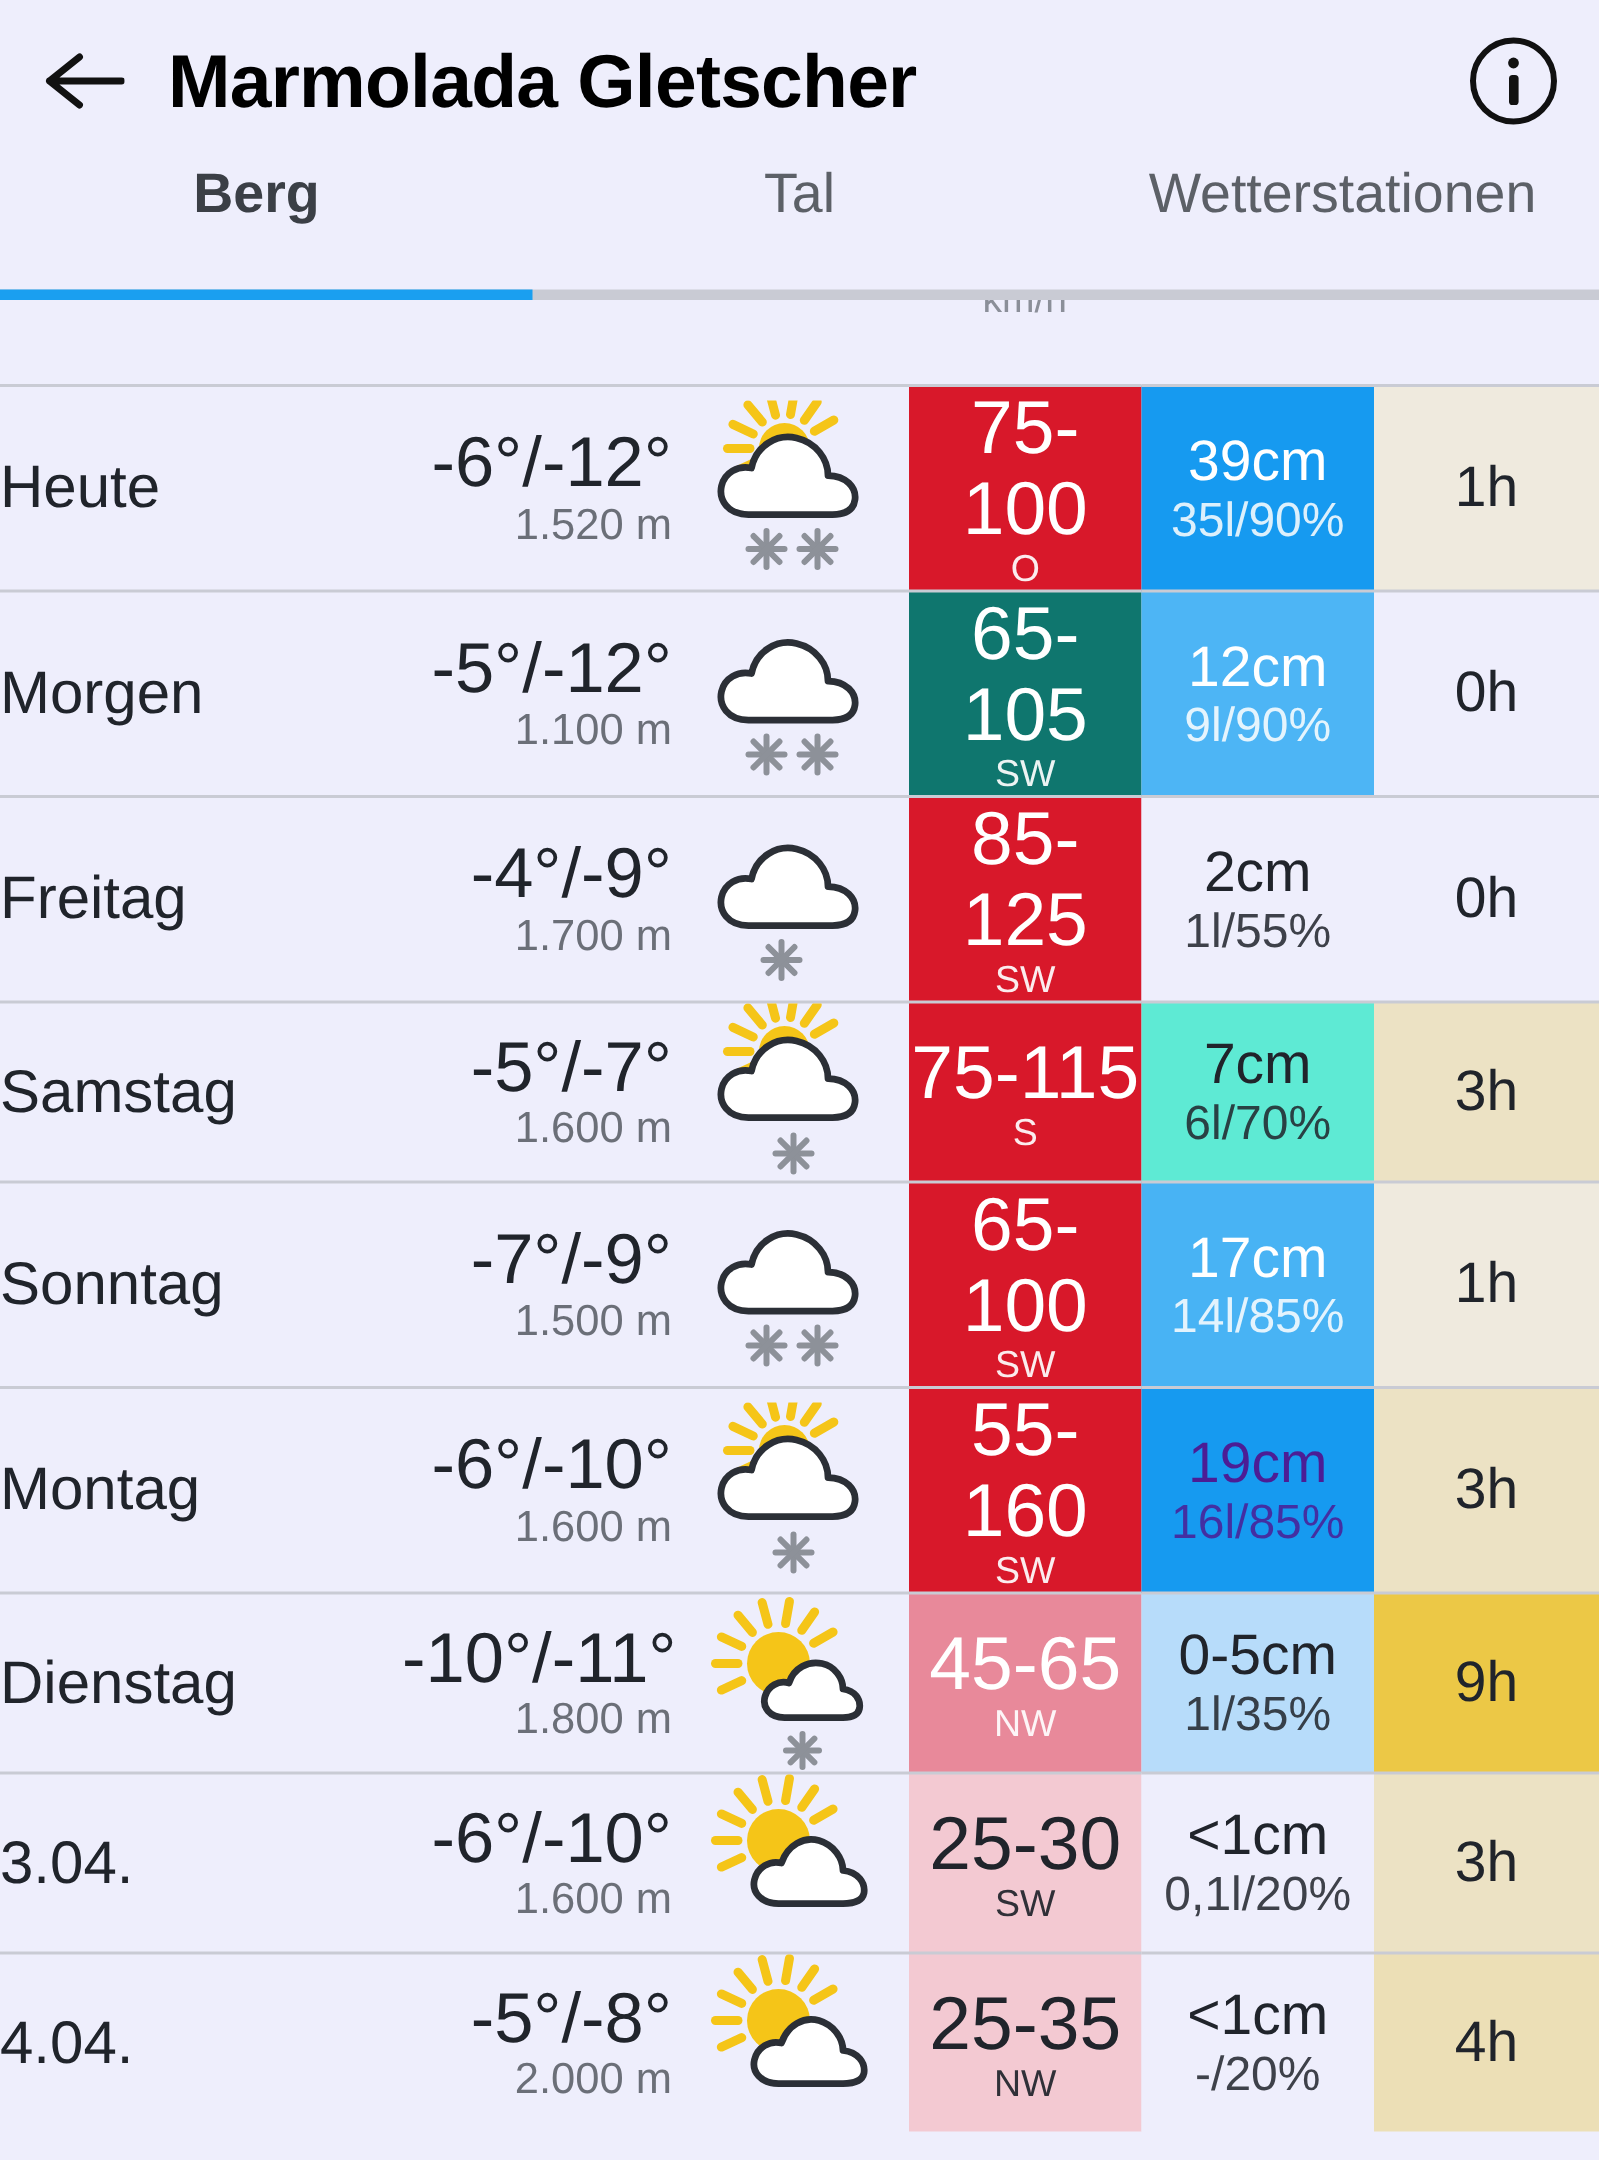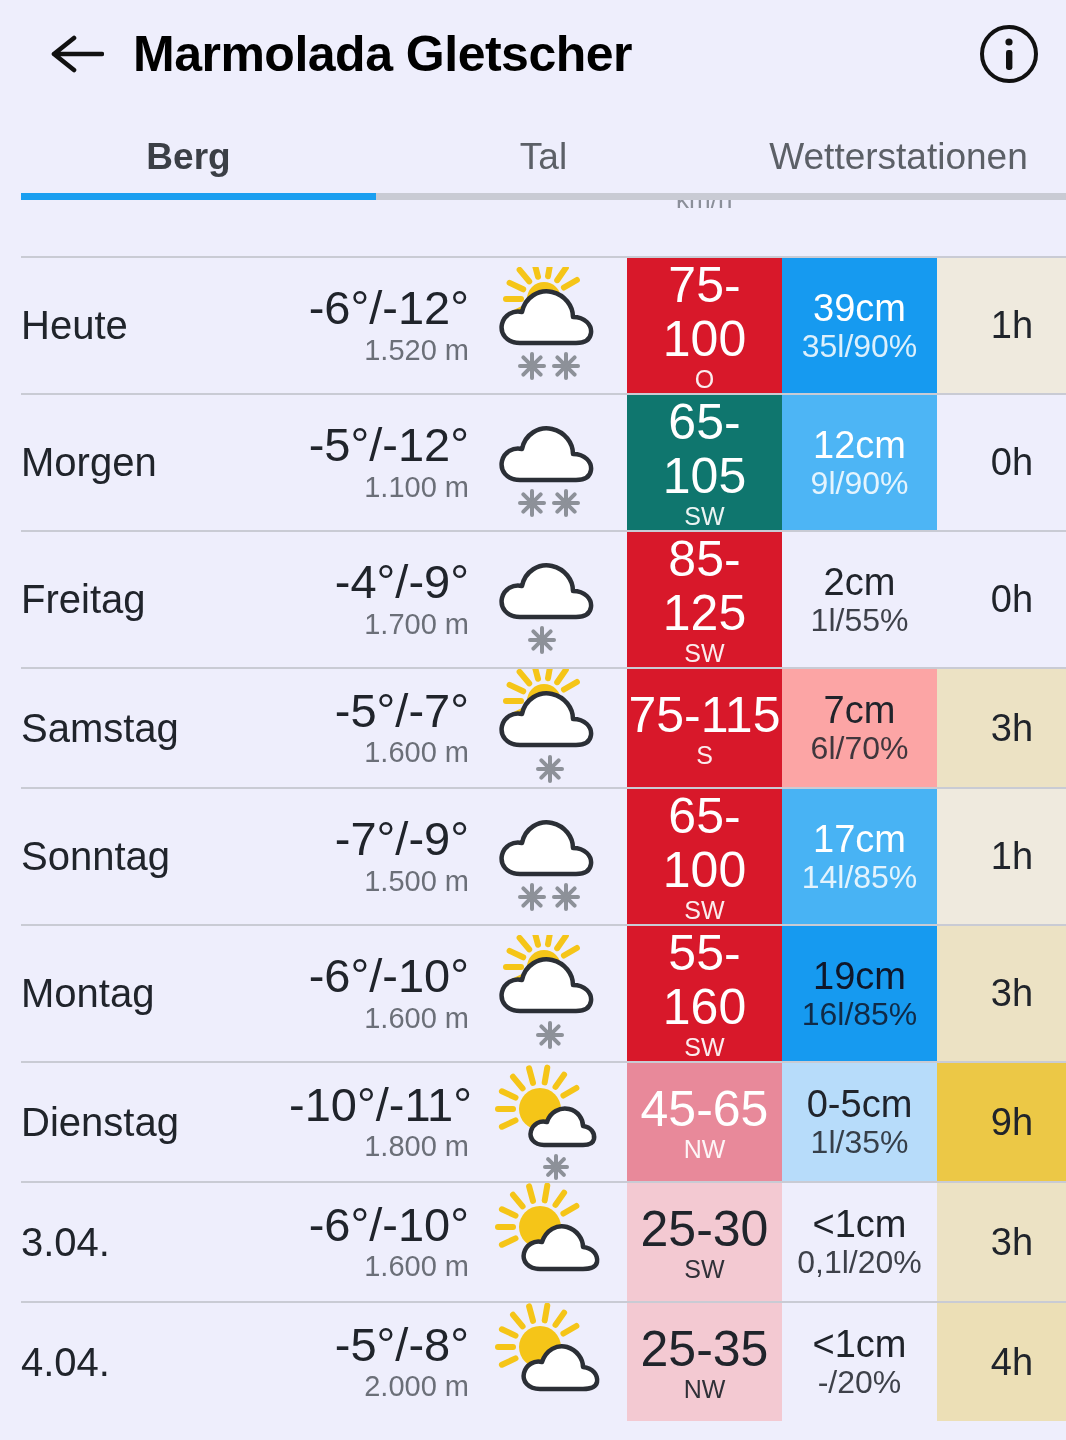--- a/index.html
+++ b/index.html
@@ -9,21 +9,20 @@
     background: #eeeefc;
     font-family: "Liberation Sans", sans-serif;
     overflow: hidden;
   }
   .app {
     width: 1066px; height: 1440px;
     background: #eeeefc;
     position: relative;
     display: flex;
     flex-direction: column;
-    padding-left: 21px;
   }
 
   
   .header {
     height: 108px;
     display: flex;
     align-items: center;
     padding: 0 26px;
     flex: 0 0 auto;
   }
@@ -47,21 +46,21 @@
     width: 62px; height: 62px;
     display: flex; align-items: center; justify-content: center;
     cursor: pointer;
     flex: 0 0 auto;
   }
 
   
   .tabs {
     height: 92px;
     display: flex;
-    align-items: flex-end;
+    align-items: flex-start;
     position: relative;
     flex: 0 0 auto;
     gap: 20px;
   }
   .tab {
     flex: 1 1 0;
     text-align: center;
     font-size: 37px;
     color: #5c6067;
     padding-bottom: 22px;
@@ -336,21 +335,21 @@
     <line x1="68" y1="88" x2="68" y2="112"></line>
     <line x1="59.36" y1="91.36" x2="76.64" y2="108.64"></line>
     <line x1="59.36" y1="108.64" x2="76.64" y2="91.36"></line>
   </g>
               </svg>
             </td>
             <td class="snow-depth" style="background:#d8182a;color:#ffffff">
        <div class="range">75-115</div>
        <div class="wind">S</div>
      </td>
-            <td class="newsnow" style="background:#fca5a5;color:#20242b">
+            <td class="newsnow" style="background:#5eead4;color:#20242b">
        <div class="amount">7cm</div>
        <div class="sub">6l/70%</div>
      </td>
             <td class="sun-cell" style="background:#ece2c4">3h</td>
           </tr>
           <tr>
             <td class="day-name">Sonntag</td>
             <td class="temp-cell">
        <div class="temp-main">-7°/-9°</div>
        <div class="temp-alt">1.500 m</div>
@@ -405,21 +404,21 @@
     <line x1="68" y1="88" x2="68" y2="112"></line>
     <line x1="59.36" y1="91.36" x2="76.64" y2="108.64"></line>
     <line x1="59.36" y1="108.64" x2="76.64" y2="91.36"></line>
   </g>
               </svg>
             </td>
             <td class="snow-depth" style="background:#d8182a;color:#ffffff">
        <div class="range">55-160</div>
        <div class="wind">SW</div>
      </td>
-            <td class="newsnow" style="background:#169af0;color:#0f172a">
+            <td class="newsnow" style="background:#169af0;color:#4c1d95">
        <div class="amount bold">19cm</div>
        <div class="sub">16l/85%</div>
      </td>
             <td class="sun-cell" style="background:#ece2c4">3h</td>
           </tr>
           <tr>
             <td class="day-name">Dienstag</td>
             <td class="temp-cell">
        <div class="temp-main">-10°/-11°</div>
        <div class="temp-alt">1.800 m</div>

